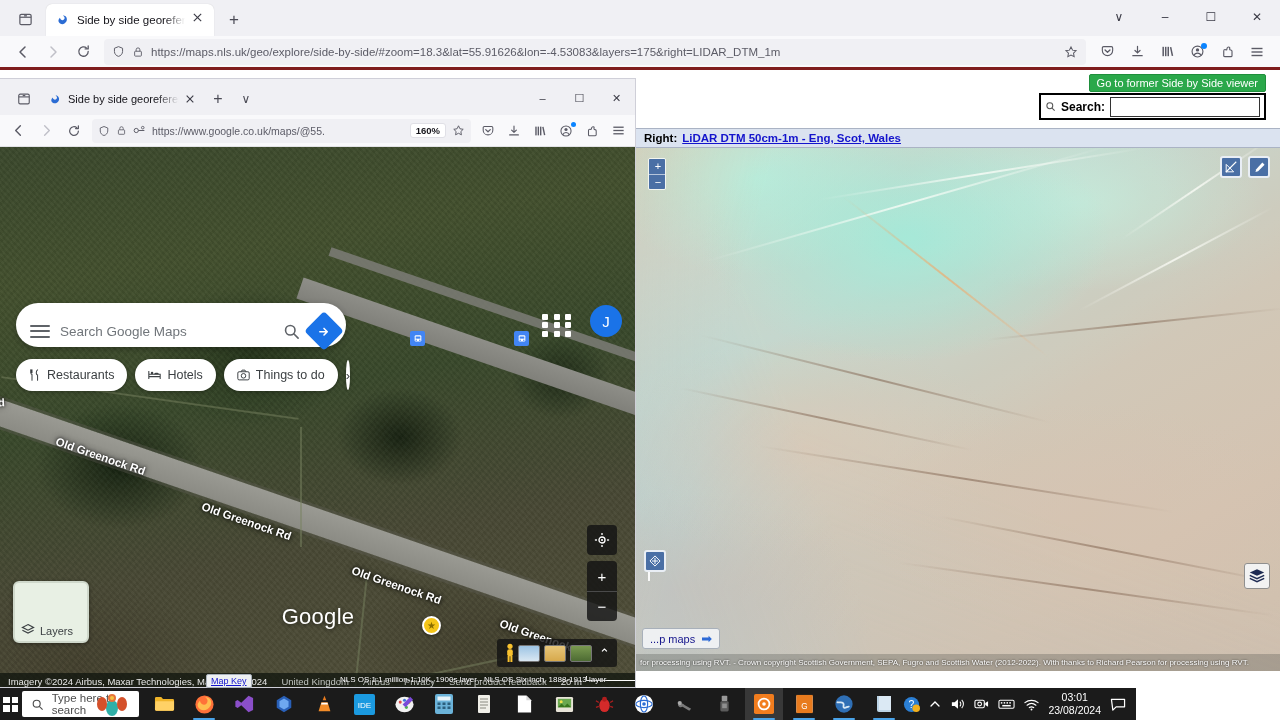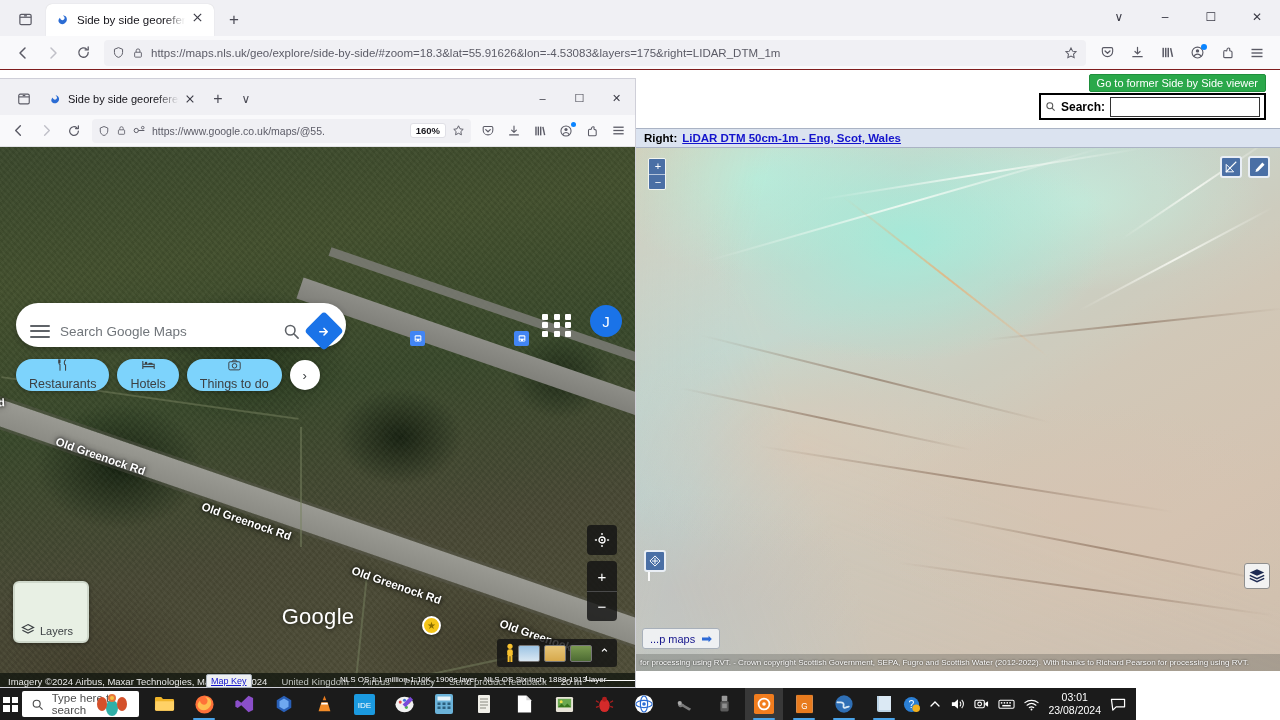--- a/index.html
+++ b/index.html
@@ -41,21 +41,21 @@
     position: absolute; right: 0; top: 0; height: 34px; display: flex;
     align-items: center;
   }
   .win-ctrl-outer span {
     width: 46px; height: 34px; display: flex; align-items: center;
     justify-content: center; color: #3a3a45; font-size: 12px;
   }
   .ff-outer-navbar {
     position: absolute; left: 0; top: 36px; width: 1280px; height: 34px;
     background: #f9f9fb; display: flex; align-items: center; padding: 0 8px;
-    border-bottom: 1px solid #7f1d1d;
+    border-bottom: 3px solid #7f1d1d;
   }
   .navbtn {
     width: 30px; height: 28px; display: flex; align-items: center;
     justify-content: center; color: #5b5b66; flex: 0 0 auto;
   }
   .navbtn.dim { color: #c0c0c8; }
   .urlbar {
     flex: 1; height: 26px; margin: 0 6px; border-radius: 4px;
     background: #f0f0f4; display: flex; align-items: center;
     padding: 0 8px; gap: 7px; font-size: 11.5px; color: #5b5b66;
@@ -166,25 +166,24 @@
   .gm-hamb { width: 20px; display: flex; flex-direction: column; gap: 3.5px; }
   .gm-hamb i { display: block; height: 2px; background: #5f6368; border-radius: 1px; }
   .gm-searchbar .ph { flex: 1; color: #70757a; font-size: 13.5px; }
   .gm-dirbtn {
     width: 28px; height: 28px; background: #1a73e8; border-radius: 4px;
     display: flex; align-items: center; justify-content: center;
     transform: rotate(45deg);
   }
   .gm-chips { display: flex; align-items: center; gap: 8px; }
   .chip {
-    height: 32px; background: #7dd3fc; border-radius: 18px; display: flex;
+    height: 32px; background: #ffffff; border-radius: 18px; display: flex;
     align-items: center; gap: 6px; padding: 0 13px; font-size: 12.5px;
     color: #3c4043; font-weight: 500; box-shadow: 0 1px 4px rgba(0,0,0,.3);
     white-space: nowrap;
-    flex-direction: column;
   }
   .chip-next {
     width: 30px; height: 30px; border-radius: 50%; background: #fff;
     display: flex; align-items: center; justify-content: center;
     box-shadow: 0 1px 4px rgba(0,0,0,.3); color: #3c4043; font-size: 13px;
   }
   .gm-apps {
     position: absolute; right: 62px; top: 162px; width: 32px; height: 32px;
     display: grid; grid-template-columns: repeat(3,1fr); gap: 2.5px;
     align-content: center; justify-content: center; z-index: 20;

